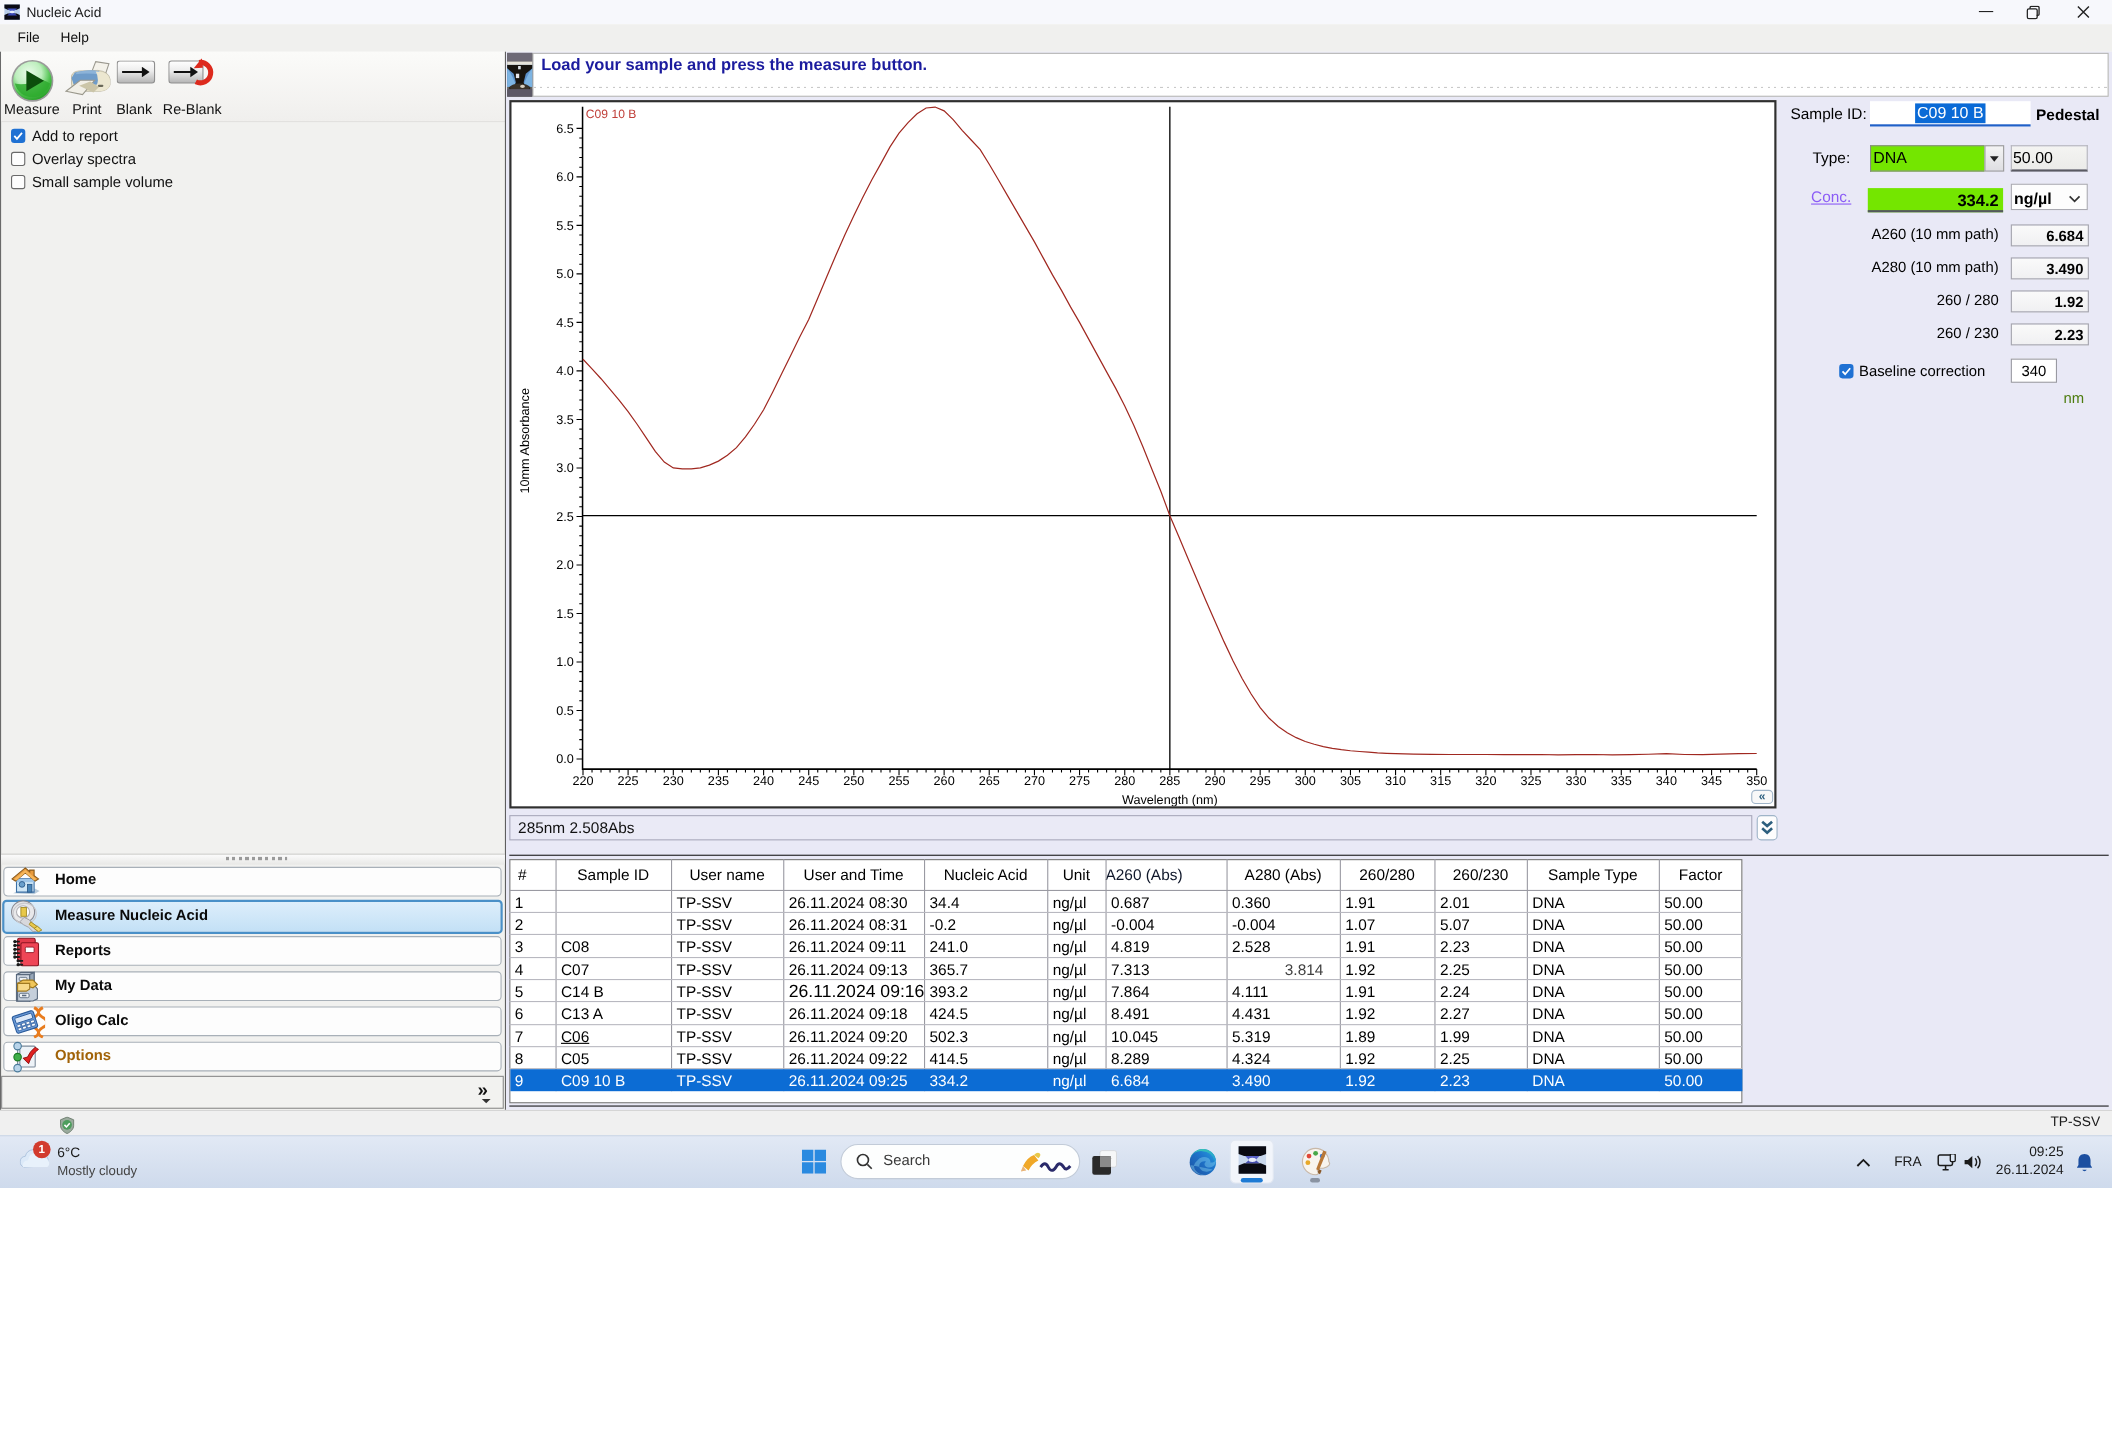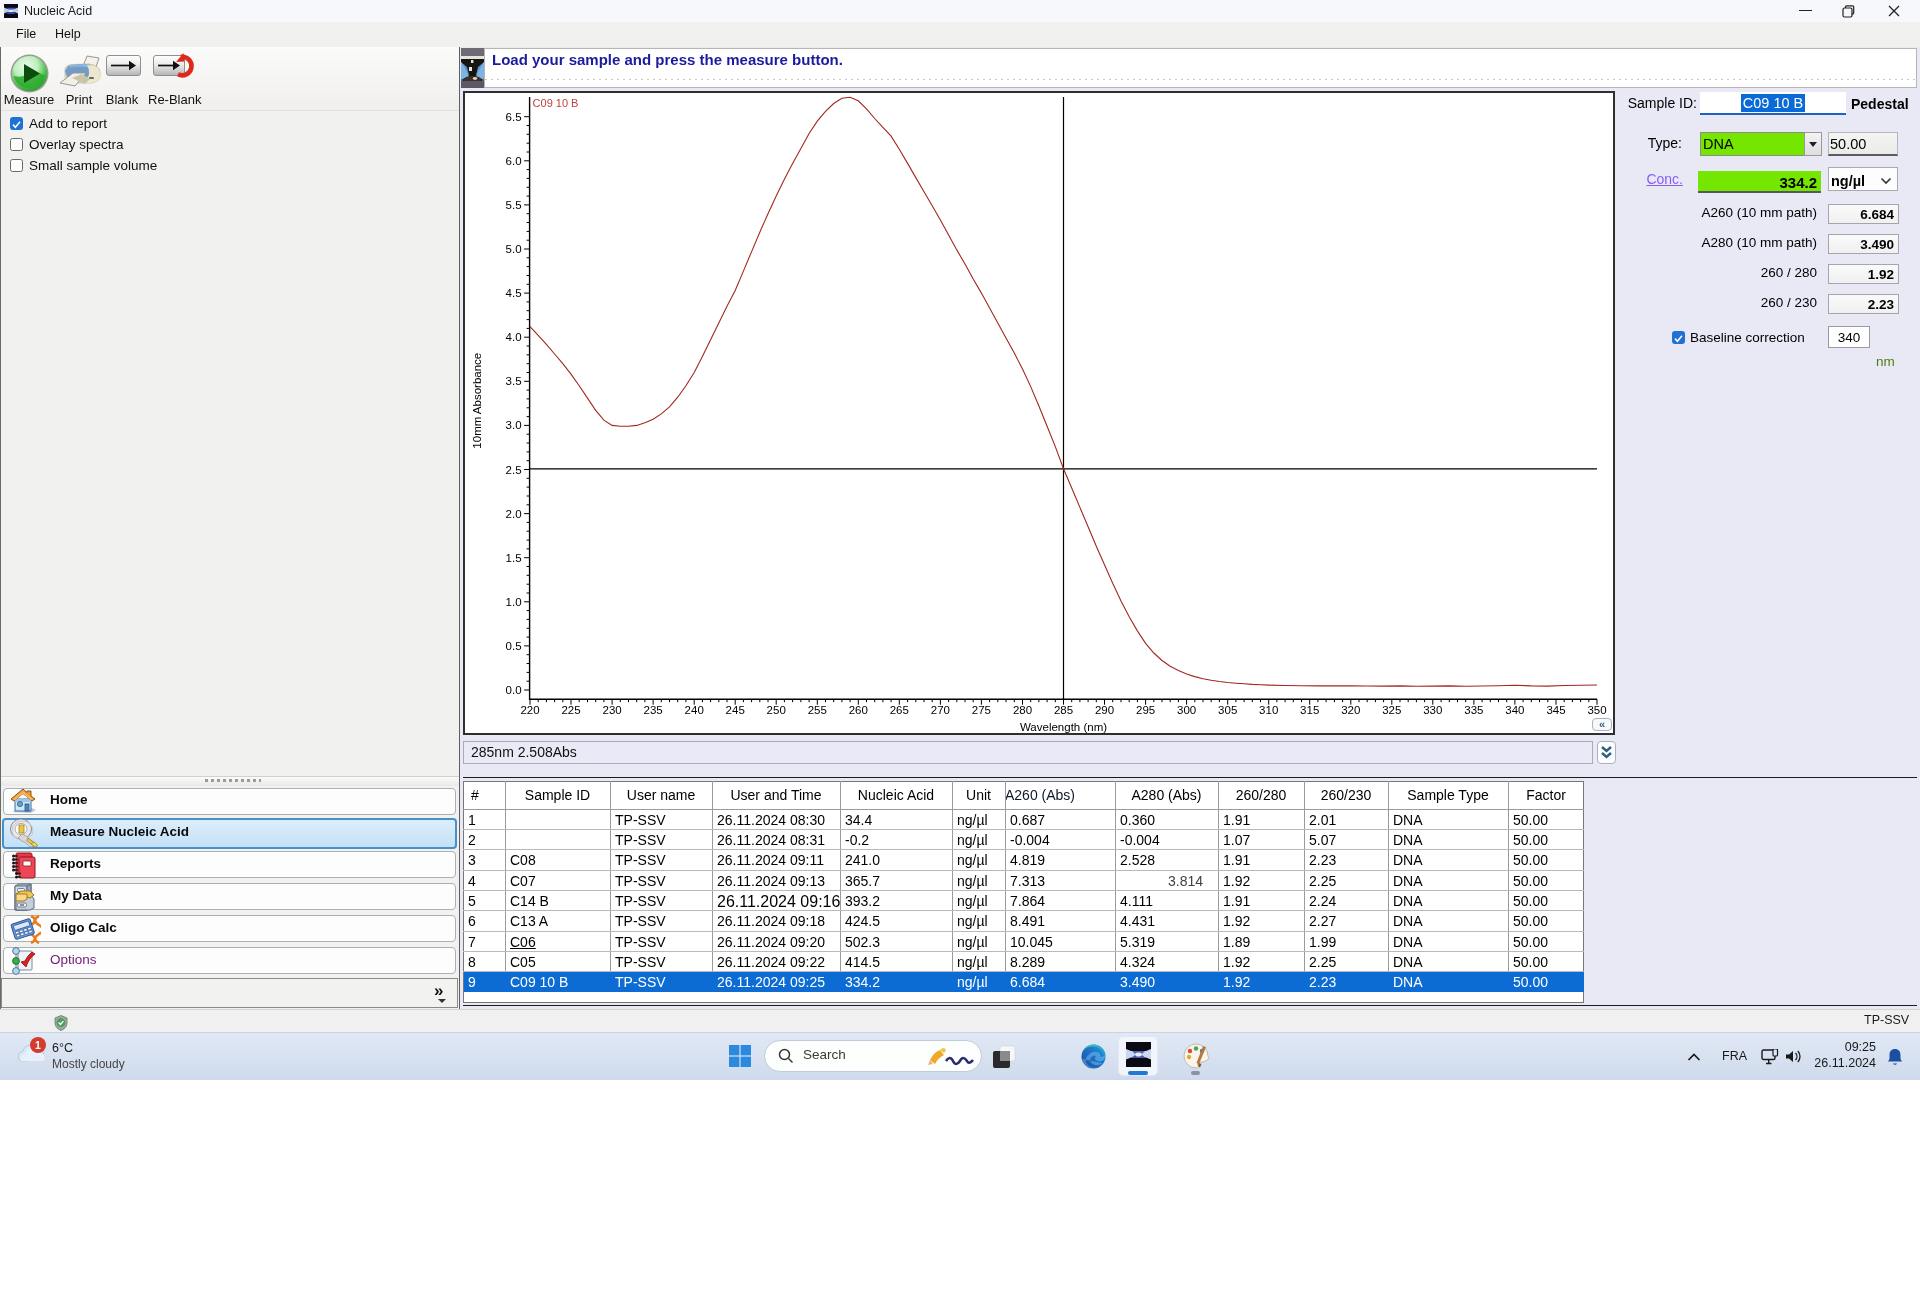--- a/index.html
+++ b/index.html
@@ -191,21 +191,21 @@
 <div class="abs nowrap" style="left:50px;top:920px;font-size:13.5px;font-weight:bold;color:#0a0a0a;">Oligo Calc</div>
 <div class="abs" style="left:3px;top:947px;width:453px;height:27px;background:#fdfdfd;border:1px solid #a8b0b8;border-radius:4px;box-sizing:border-box;"></div>
 <div class="abs" style="left:9px;top:946px;"><svg width="30" height="30" viewBox="0 0 30 30">
 <rect x="7" y="5" width="16" height="19" rx="1" fill="#eef3f8" stroke="#7a8a9a" stroke-width="1"></rect>
 <path d="M9 8 v14 M9 8 h-2 M9 15 h-2 M9 22 h-2" stroke="#8a9aaa" stroke-width="1.2" fill="none"></path>
 <circle cx="7" cy="5" r="3.4" fill="#b8d4ea" stroke="#4a7a9a" stroke-width="1"></circle>
 <circle cx="7" cy="15" r="3.4" fill="#3fae49" stroke="#1a7a24" stroke-width="1"></circle>
 <circle cx="7" cy="25" r="3.4" fill="#b8d4ea" stroke="#4a7a9a" stroke-width="1"></circle>
 <path d="M12 16 l5 5 q3-9 9-13 l-3-2 q-5 4-7 9z" fill="#e02020" stroke="#8a0a0a" stroke-width="0.8"></path>
 </svg></div>
-<div class="abs nowrap" style="left:50px;top:952px;font-size:13.5px;font-weight:normal;color:#701a75;">Options</div>
+<div class="abs nowrap" style="left:50px;top:952px;font-size:13.5px;font-weight:bold;color:#a16207;">Options</div>
 
 <div class="abs" style="left:1px;top:978px;width:457px;height:30px;background:#f2f2f0;border:1px solid #8a8a8a;box-sizing:border-box;"></div>
 <div class="abs nowrap" style="left:434px;top:981px;font-size:17px;font-weight:bold;color:#111;">»</div>
 <div class="abs" style="left:438px;top:999px;width:0;height:0;border-left:4px solid transparent;border-right:4px solid transparent;border-top:4px solid #333;"></div>
 
 <div class="abs" style="left:460px;top:47px;width:1460px;height:962px;background:#e9e9f6;"></div>
 
 <div class="abs" style="left:484px;top:48px;width:1433px;height:40px;background:#fff;border:1px solid #b5b5b5;box-sizing:border-box;"></div>
 <div class="abs" style="left:461px;top:48px;width:23px;height:40px;background:#62625f;">
 <svg width="23" height="40" viewBox="0 0 23 40">

